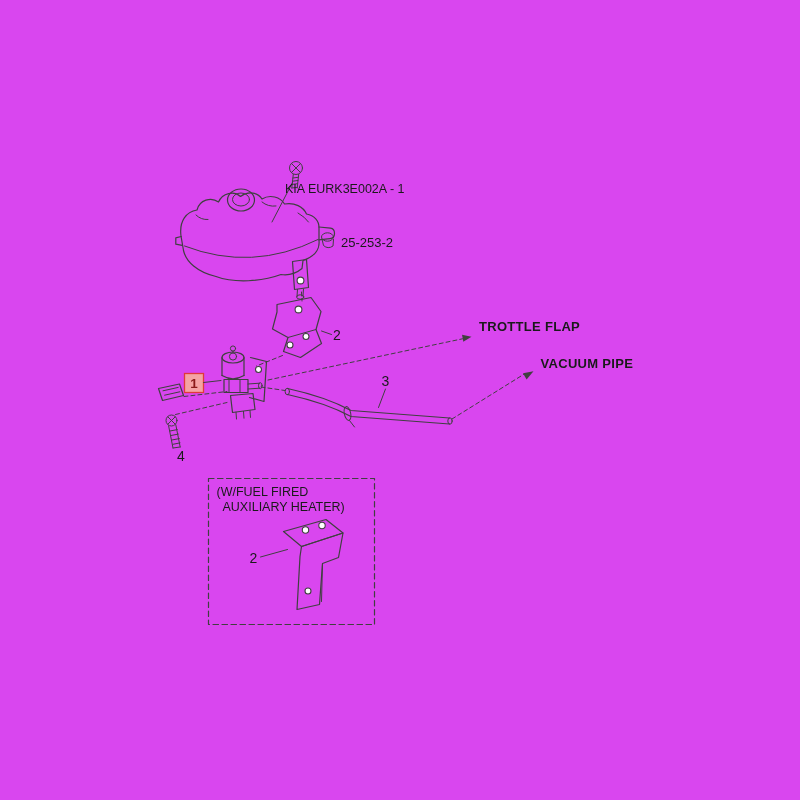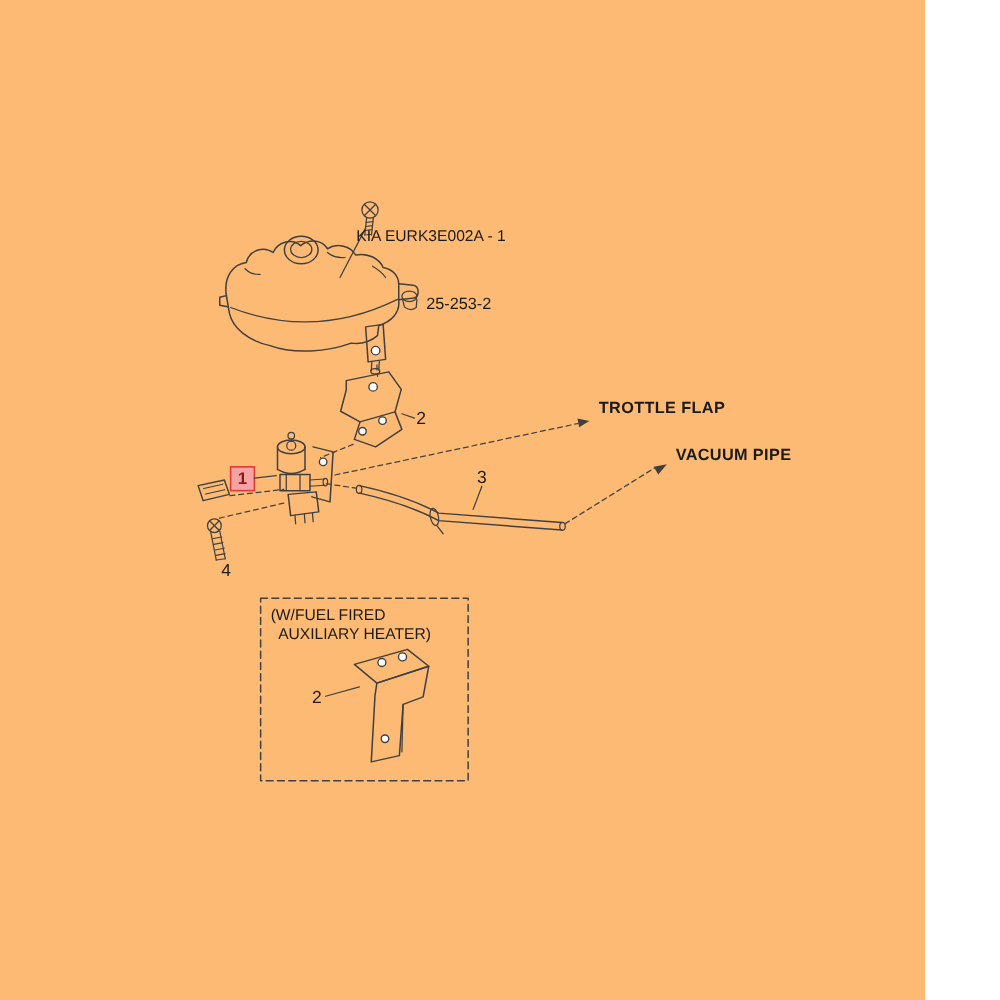--- a/index.html
+++ b/index.html
@@ -1,21 +1,21 @@
 <!DOCTYPE html>
 <html style="--line: #404040; --text: #1a1a1a; --hl-fill: #f5a3a3; --hl-stroke: #e03a3a; --hl-text: #8b1a1a;"><head>
 <meta charset="utf-8">
 <style>
   :root{
     --line:#404040; --text:#1a1a1a;
     --hl-fill:#f5a3a3; --hl-stroke:#e03a3a; --hl-text:#8b1a1a;
   }
   html,body{margin:0;padding:0}
   body{width:800px;height:800px;background:#ffffff;overflow:hidden}
-  .stage{position:relative;width:740px;height:800px;background:#fdba74;font-family:"Liberation Sans",sans-serif}
+  .stage{position:relative;width:800px;height:800px;background:#d946ef;font-family:"Liberation Sans",sans-serif}
   svg{display:block}
   .ln{fill:none;stroke:var(--line);stroke-width:1.2;stroke-linejoin:round;stroke-linecap:round}
   .thin{stroke-width:1}
   .dash{stroke-dasharray:4 3}
   .boxdash{stroke-dasharray:5.5 3.5}
   .hole{fill:#ffffff;stroke:var(--line);stroke-width:1.1}
   .ah{fill:var(--line);stroke:none}
   text{fill:var(--text);font-family:"Liberation Sans",sans-serif}
   .code{font-size:12.5px}
   .ref{font-size:13px}

